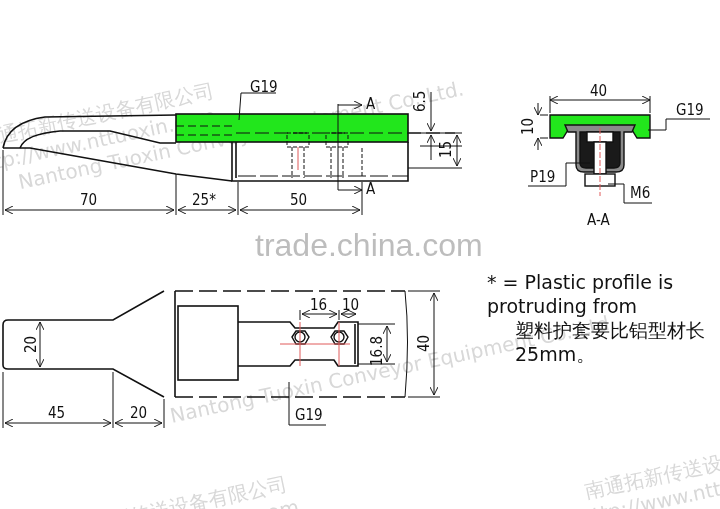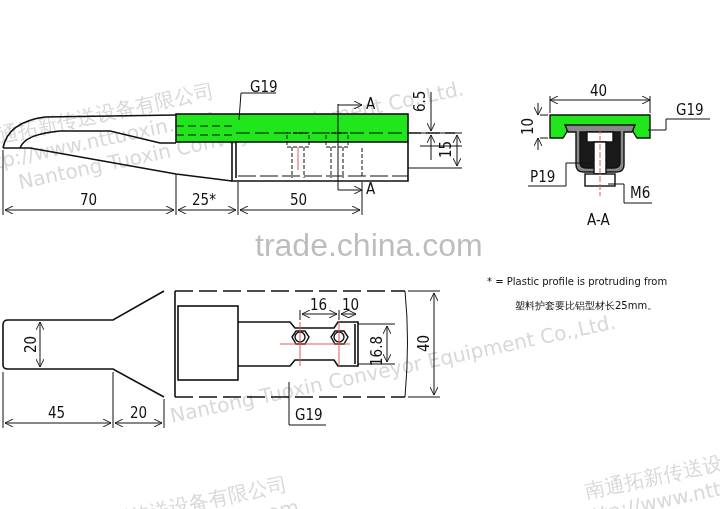--- a/index.html
+++ b/index.html
@@ -1,20 +1,20 @@
 <!DOCTYPE html>
 <html><head>
 <meta charset="utf-8">
 <style>
   html, body { margin:0; padding:0; background:#ffffff; }
   body { width:720px; height:509px; position:relative; overflow:hidden; font-family:"DejaVu Sans", sans-serif; }
   svg { position:absolute; left:0; top:0; }
   .dim { font-family:"DejaVu Sans Condensed","DejaVu Sans", sans-serif; font-size:15px; fill:#111; }
   .wm { font-family:"DejaVu Sans", sans-serif; font-size:20px; fill:#d8d8d8; }
-  .note { position:absolute; left:487px; top:270px; font-family:"DejaVu Sans", sans-serif; font-size:10px; color:#111; line-height:24px; }
+  .note { position:absolute; left:487px; top:270px; font-family:"DejaVu Sans", sans-serif; font-size:19px; color:#111; line-height:24px; }
   .note .cn { padding-left:28px; }
   .trade { font-family:"Liberation Sans", sans-serif; font-size:32px; fill:#bdbdbd; }
 </style>
 </head>
 <body>
 
 <svg width="720" height="509" viewBox="0 0 720 509">
   <defs>
     <marker id="arr" viewBox="0 0 10 10" refX="10" refY="5" markerWidth="8" markerHeight="8" orient="auto-start-reverse">
       <path d="M0,0 L10,5 L0,10" fill="none" stroke="#111" stroke-width="1.2"></path>

